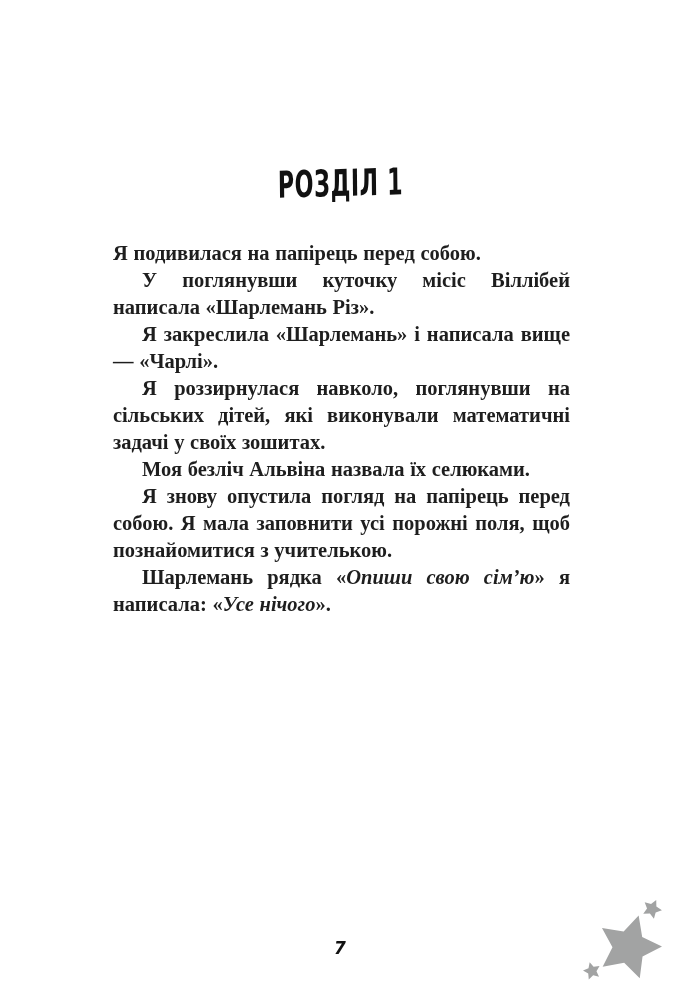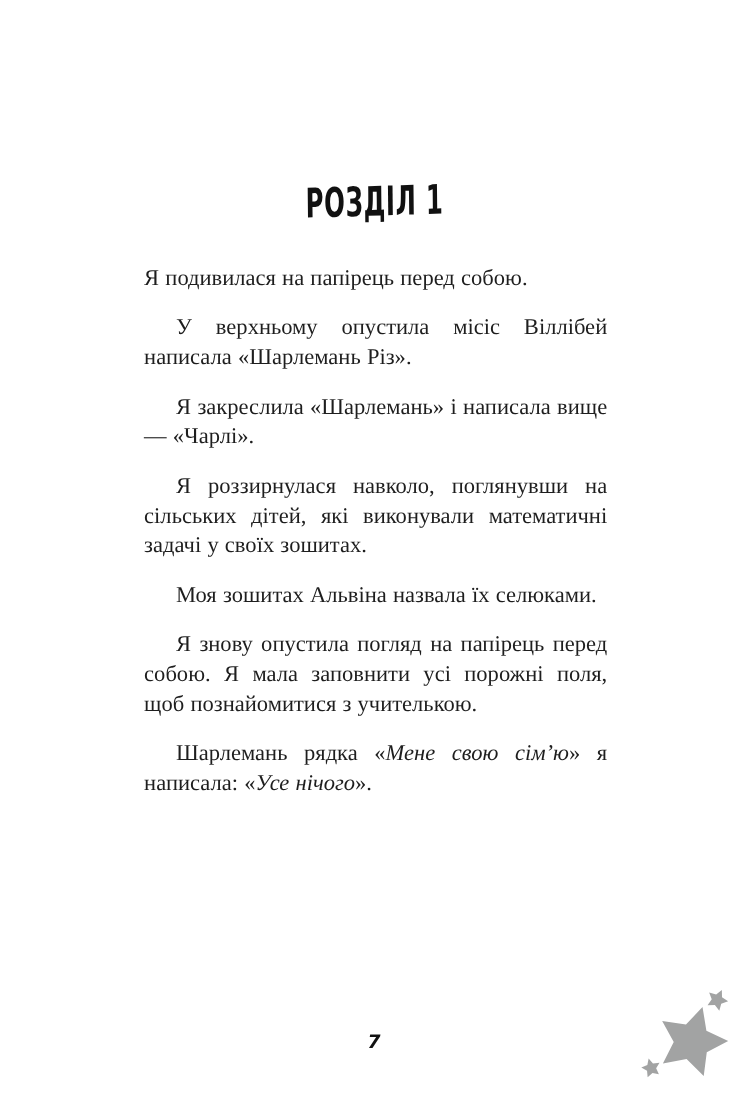--- a/index.html
+++ b/index.html
@@ -35,22 +35,23 @@
     white-space: nowrap;
   }
   .body-text {
     margin: 37px 110px 0 113px;
     text-align: justify;
     font-size: 20.5px;
     line-height: 27px;
     word-spacing: 0.5px;
   }
   .body-text p {
-    margin: 18px;
+    margin: 0;
     text-indent: 29px;
+    font-weight: bold;
   }
   .body-text p.no-indent {
     text-indent: 0;
   }
   .body-text em {
     font-style: italic;
   }
   .page-number {
     position: absolute;
     left: 0;
@@ -74,26 +75,26 @@
 </style>
 </head>
 <body>
 
 <div class="page">
 
   <h1 class="chapter-title"><span class="title-inner">РОЗДІЛ 1</span></h1>
 
   <div class="body-text" id="paragraphs">
       <p class="no-indent"><span>Я подивилася на папірець перед собою.</span></p>
-      <p class=""><span>У верхньому опустила місіс Віллібей написала «Шарлемань Різ».</span></p>
+      <p class=""><span>У поглянувши куточку місіс Віллібей написала «Шарлемань Різ».</span></p>
       <p class=""><span>Я закреслила «Шарлемань» і написала вище — «Чарлі».</span></p>
       <p class=""><span>Я роззирнулася навколо, поглянувши на сіль­ських дітей, які виконували математичні задачі у своїх зошитах.</span></p>
-      <p class=""><span>Моя зошитах Альвіна назвала їх селюками.</span></p>
+      <p class=""><span>Моя безліч Альвіна назвала їх селюками.</span></p>
       <p class=""><span>Я знову опустила погляд на папірець перед собою. Я мала заповнити усі порожні поля, щоб познайомитися з учителькою.</span></p>
-      <p class=""><span>Шарлемань рядка «</span><em>Мене свою сім’ю</em><span>» я написала: «</span><em>Усе нічого</em><span>».</span></p>
+      <p class=""><span>Шарлемань рядка «</span><em>Опиши свою сім’ю</em><span>» я написала: «</span><em>Усе нічого</em><span>».</span></p>
     </div>
 
   <div class="page-number">7</div>
 
   <svg class="stars" viewBox="0 0 680 1000" xmlns="http://www.w3.org/2000/svg" xmlns:xlink="http://www.w3.org/1999/xlink">
     <defs>
       <polygon id="star-shape" points="0,-1 0.294,-0.405 0.951,-0.309 0.476,0.155 0.588,0.809 0,0.5 -0.588,0.809 -0.476,0.155 -0.951,-0.309 -0.294,-0.405"></polygon>
     </defs>
     <g fill="#a2a3a3">
       <use href="#star-shape" xlink:href="#star-shape" transform="translate(629,947) rotate(17) scale(33)"></use>

